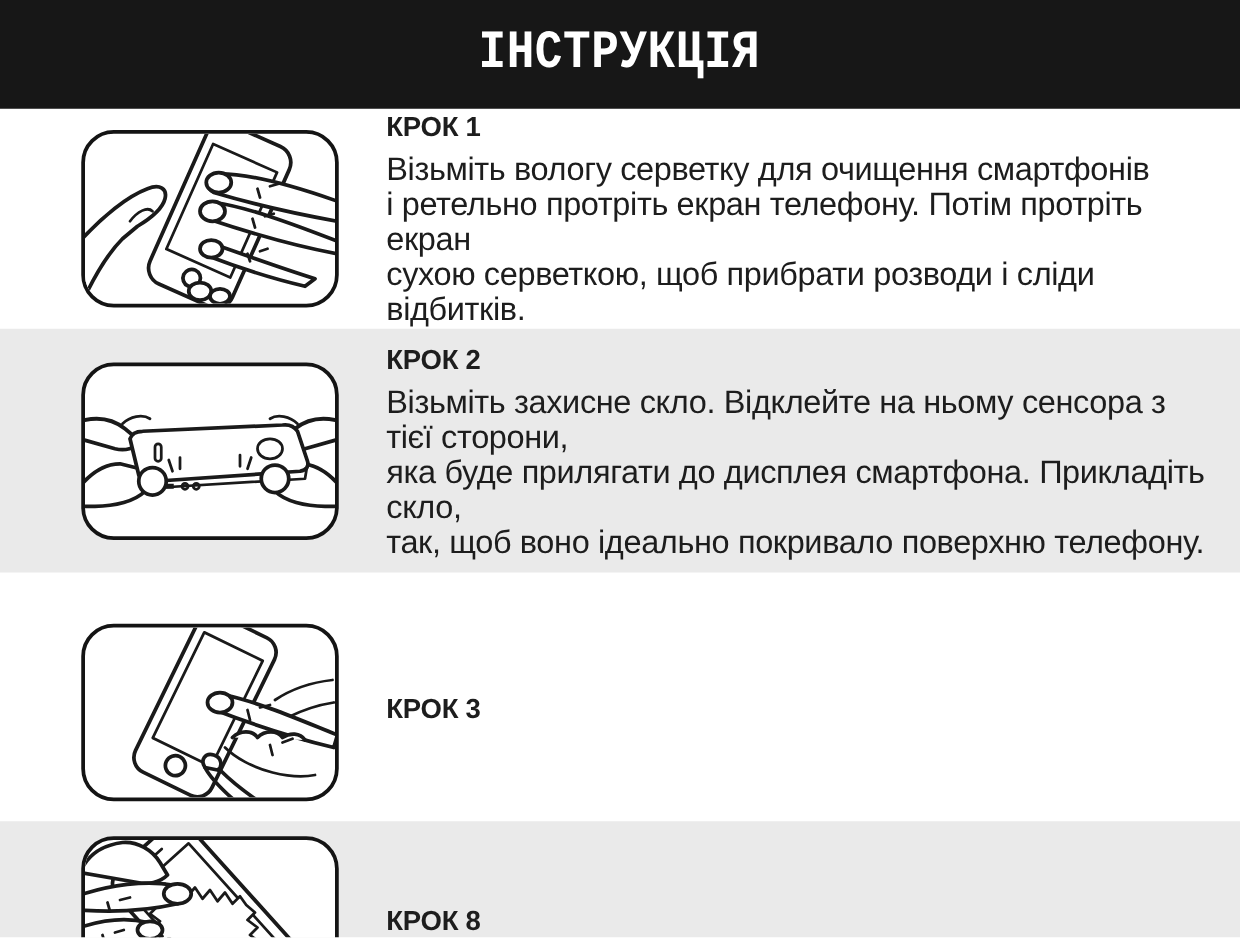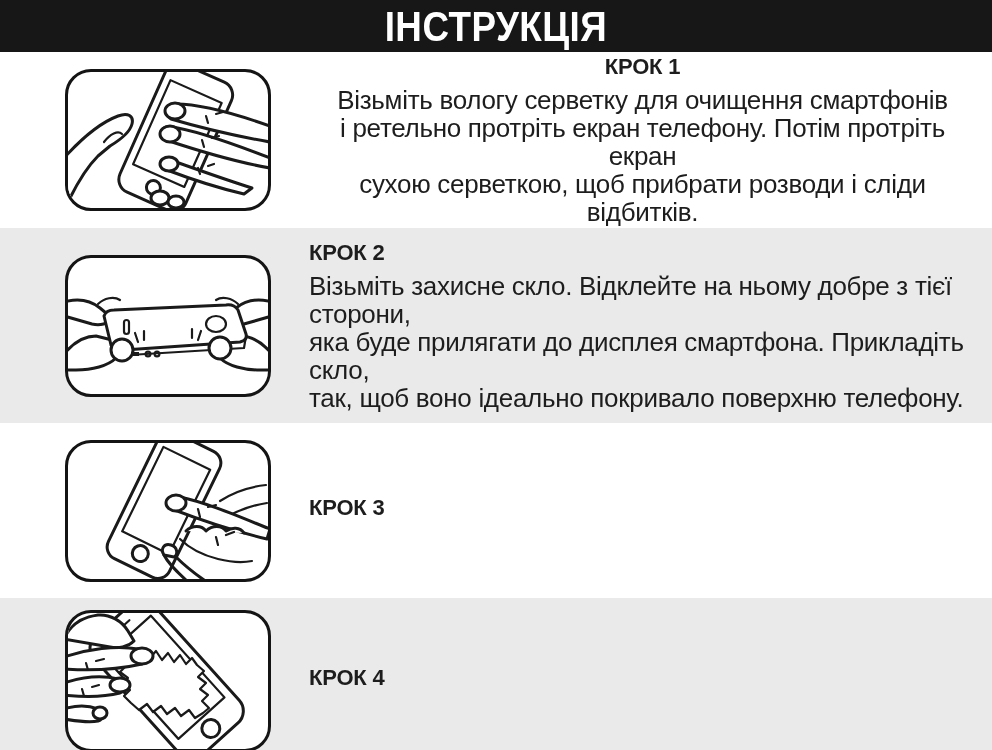--- a/index.html
+++ b/index.html
@@ -1,30 +1,30 @@
 <!DOCTYPE html>
 <html><head>
 <meta charset="utf-8">
 <style>
   html,body { margin:0; padding:0; }
   .page {
     width:992px; height:750px; overflow:hidden; background:#fff;
     font-family:"Liberation Sans", sans-serif; color:#1d1d1d;
   }
   .header {
-    height:52px; background:#171717; display:flex; align-items:center; justify-content:center;
+    height:87px; background:#171717; display:flex; align-items:center; justify-content:center;font-family:Liberation Mono, monospace;
   }
   .header-title {
     color:#fff; font-weight:bold; font-size:40px; letter-spacing:0.5px;
     transform:scale(0.92,1.08); display:inline-block;
   }
   .step-row { display:flex; align-items:center; padding-left:65px; }
   .step-row.alt { background:#eaeaea; }
-  .row-1 { height:176px;text-align:center; } .row-2 { height:195px; }
-  .row-3 { height:175px; } .row-4 { height:165px; }
+  .row-1 { height:176px; } .row-2 { height:195px; }
+  .row-3 { height:175px;margin-top:24px; } .row-4 { height:165px; }
   .illus-box {
     flex:0 0 auto; width:200px; height:136px; background:#fff;
     border:3px solid #141414; border-radius:26px; overflow:hidden;
   }
   .illus-box svg { display:block; }
   .step-text-col { margin-left:38px; padding-right:16px; }
   .step-title { font-size:22px; font-weight:bold; letter-spacing:-0.2px; margin:0 0 6px 0; }
   .step-text {
     font-size:26px; line-height:28px; letter-spacing:-0.3px;
     white-space:pre-line; margin:0;
@@ -101,21 +101,21 @@
         </g>
         <g>
           <circle class="fw" cx="54" cy="92" r="11"></circle>
           <circle class="fw" cx="152" cy="90" r="11"></circle>
           <path class="ln thin" d="M70,84 l-3,-9 M76,82 l0,-9 M130,82 l3,-9 M124,80 l0,-9"></path>
         </g>
       </svg>
     </div>
     <div class="step-text-col">
       <div class="step-title">КРОК 2</div>
-      <p class="step-text">Візьміть захисне скло. Відклейте на ньому добре з тієї сторони,
+      <p class="step-text">Візьміть захисне скло. Відклейте на ньому сенсора з тієї сторони,
 яка буде прилягати до дисплея смартфона. Прикладіть скло,
 так, щоб воно ідеально покривало поверхню телефону.</p>
     </div>
   </div>
 
   <div class="step-row row-3">
     <div class="illus-box">
       <svg width="200" height="136" viewBox="0 0 200 136">
         <g transform="rotate(26 96 62)">
           <rect class="fw" x="62" y="-8" width="68" height="140" rx="13"></rect>
@@ -159,17 +159,17 @@
           <ellipse class="fw" cx="74" cy="43" rx="11" ry="8"></ellipse>
           <path class="fw" d="M-4,70 C14,64 34,62 50,66 C58,68 60,76 52,80 C36,84 14,84 -4,82 Z"></path>
           <ellipse class="fw" cx="52" cy="72" rx="10" ry="7"></ellipse>
           <path class="fw" d="M-4,96 C8,92 20,92 30,96 C36,99 36,106 30,108 C20,110 8,108 -4,106 Z"></path>
           <ellipse class="fw" cx="32" cy="100" rx="7" ry="6"></ellipse>
           <path class="ln thin" d="M18,50 l2,7 M28,48 l8,-2 M14,76 l2,7 M24,74 l7,-2"></path>
         </g>
       </svg>
     </div>
     <div class="step-text-col">
-      <div class="step-title">КРОК 4</div>
+      <div class="step-title">КРОК 8</div>
     </div>
   </div>
 
 </div>
 
 </body></html>

